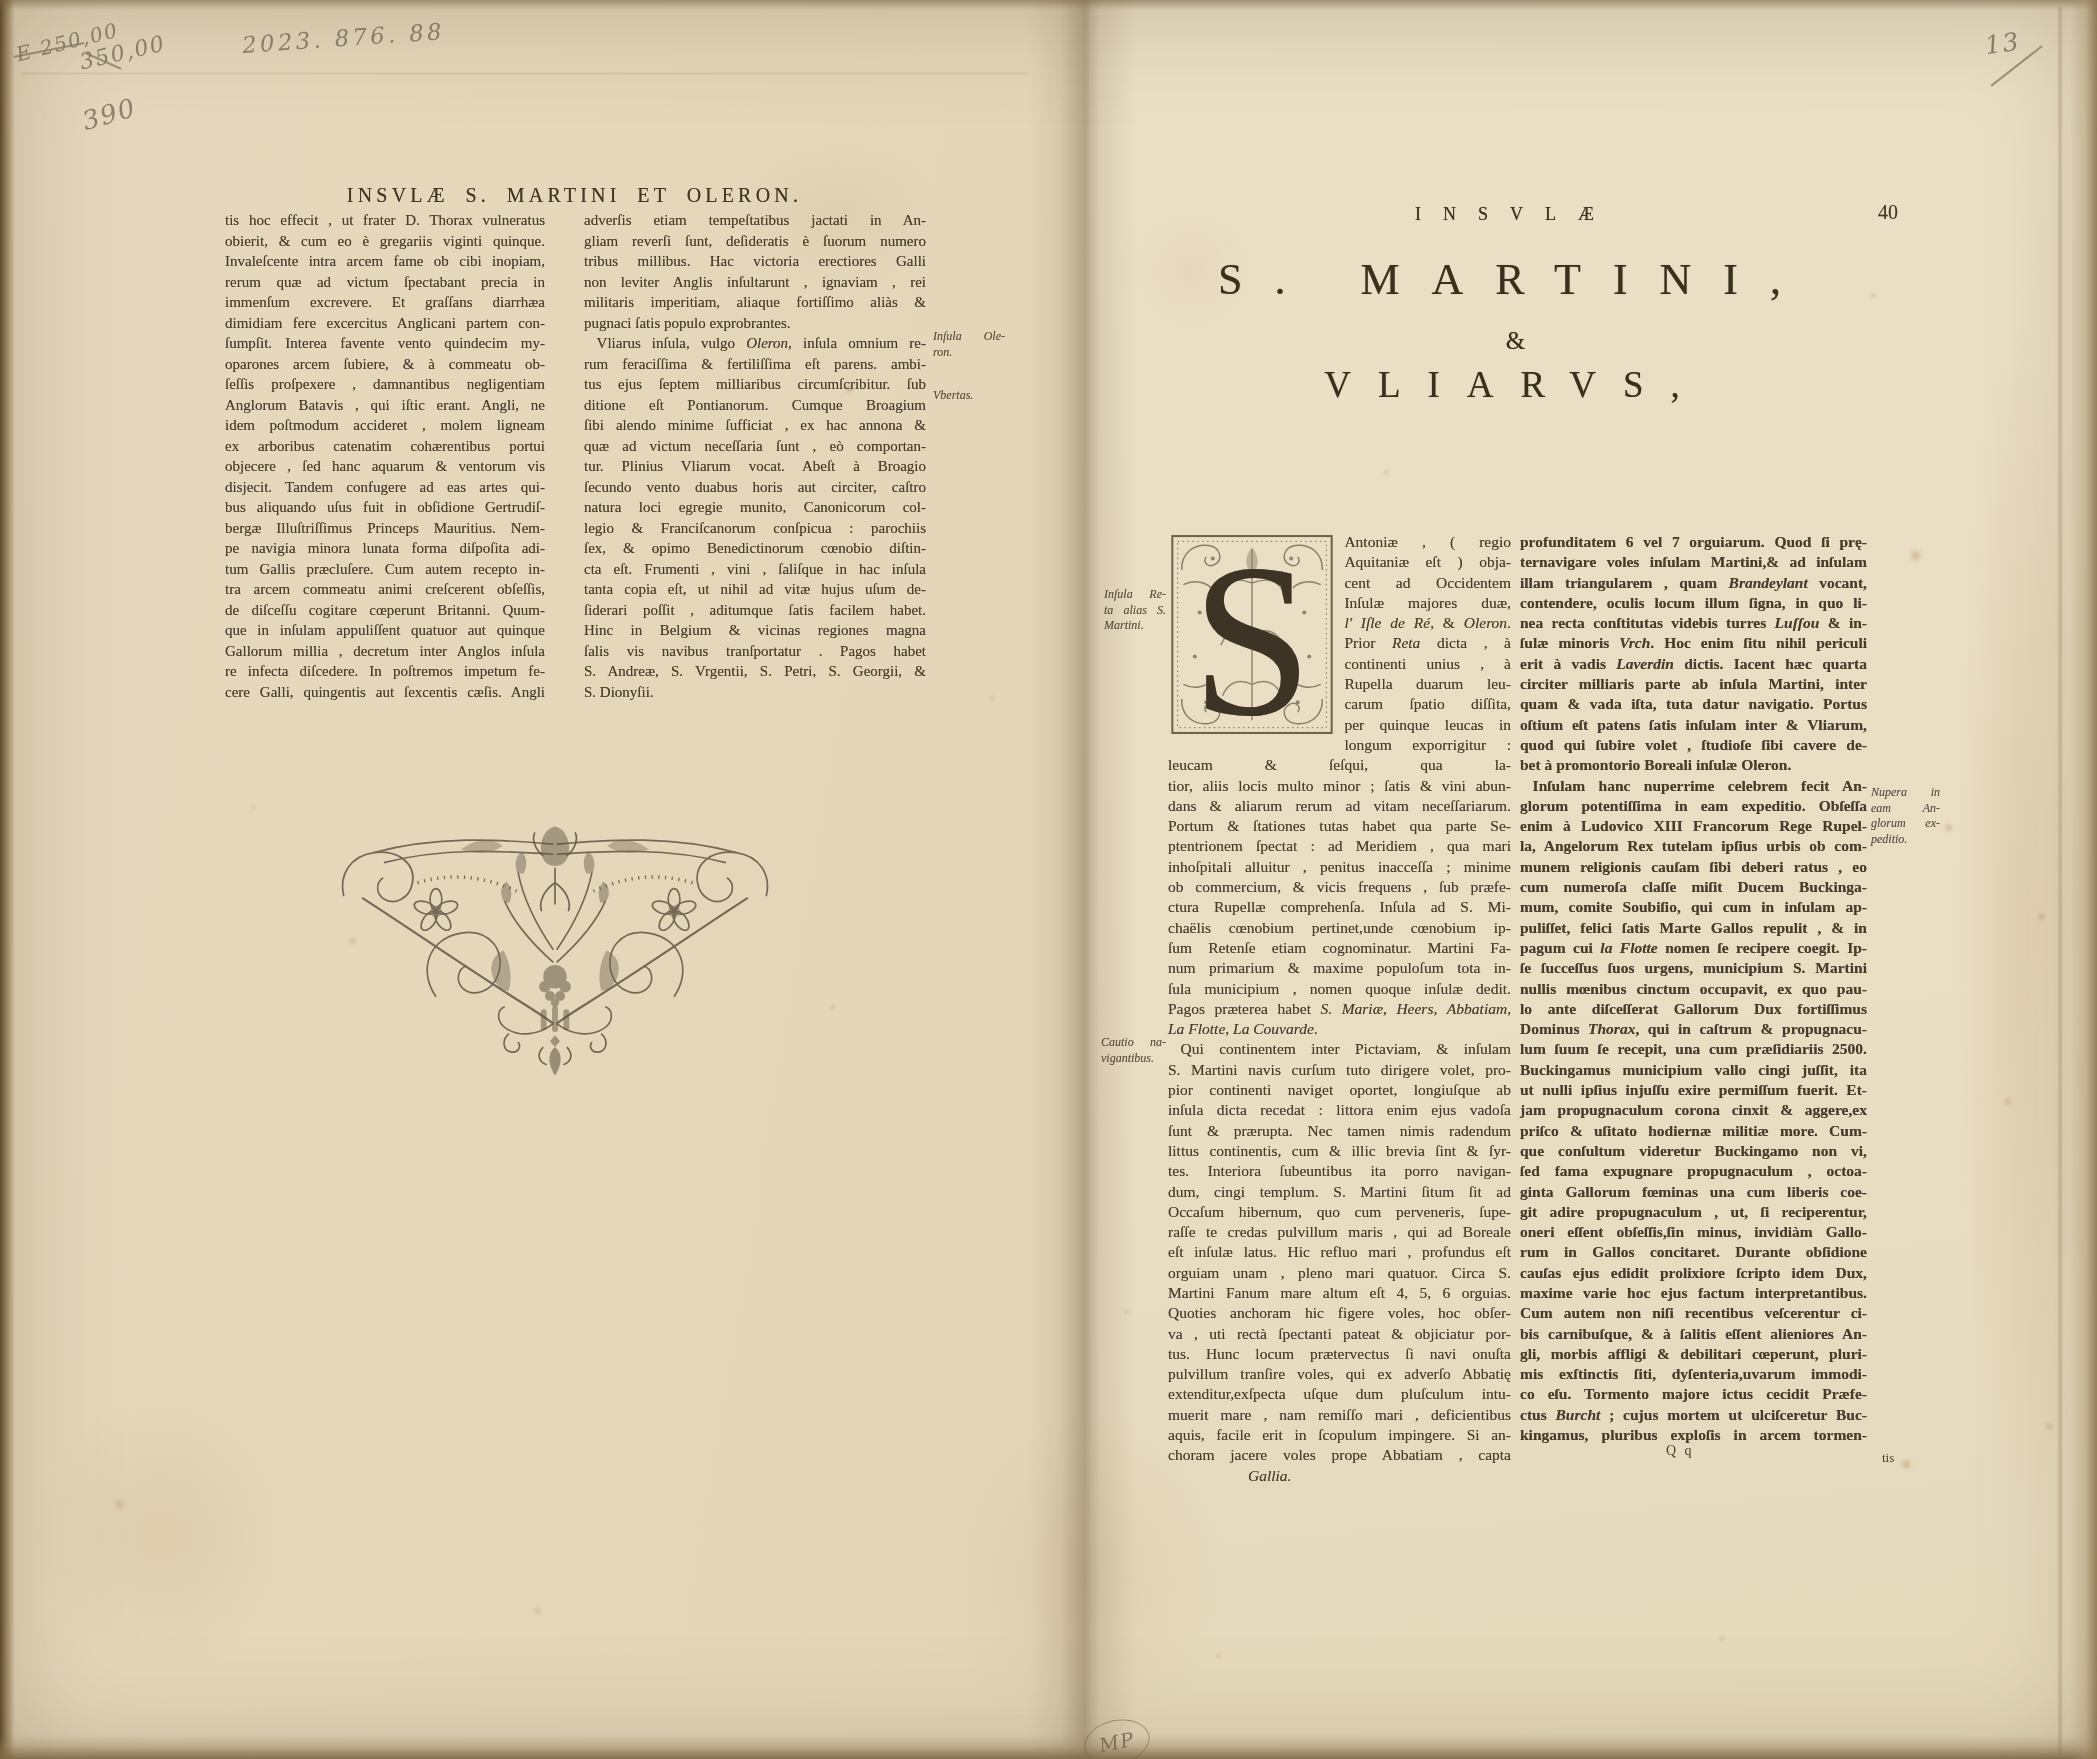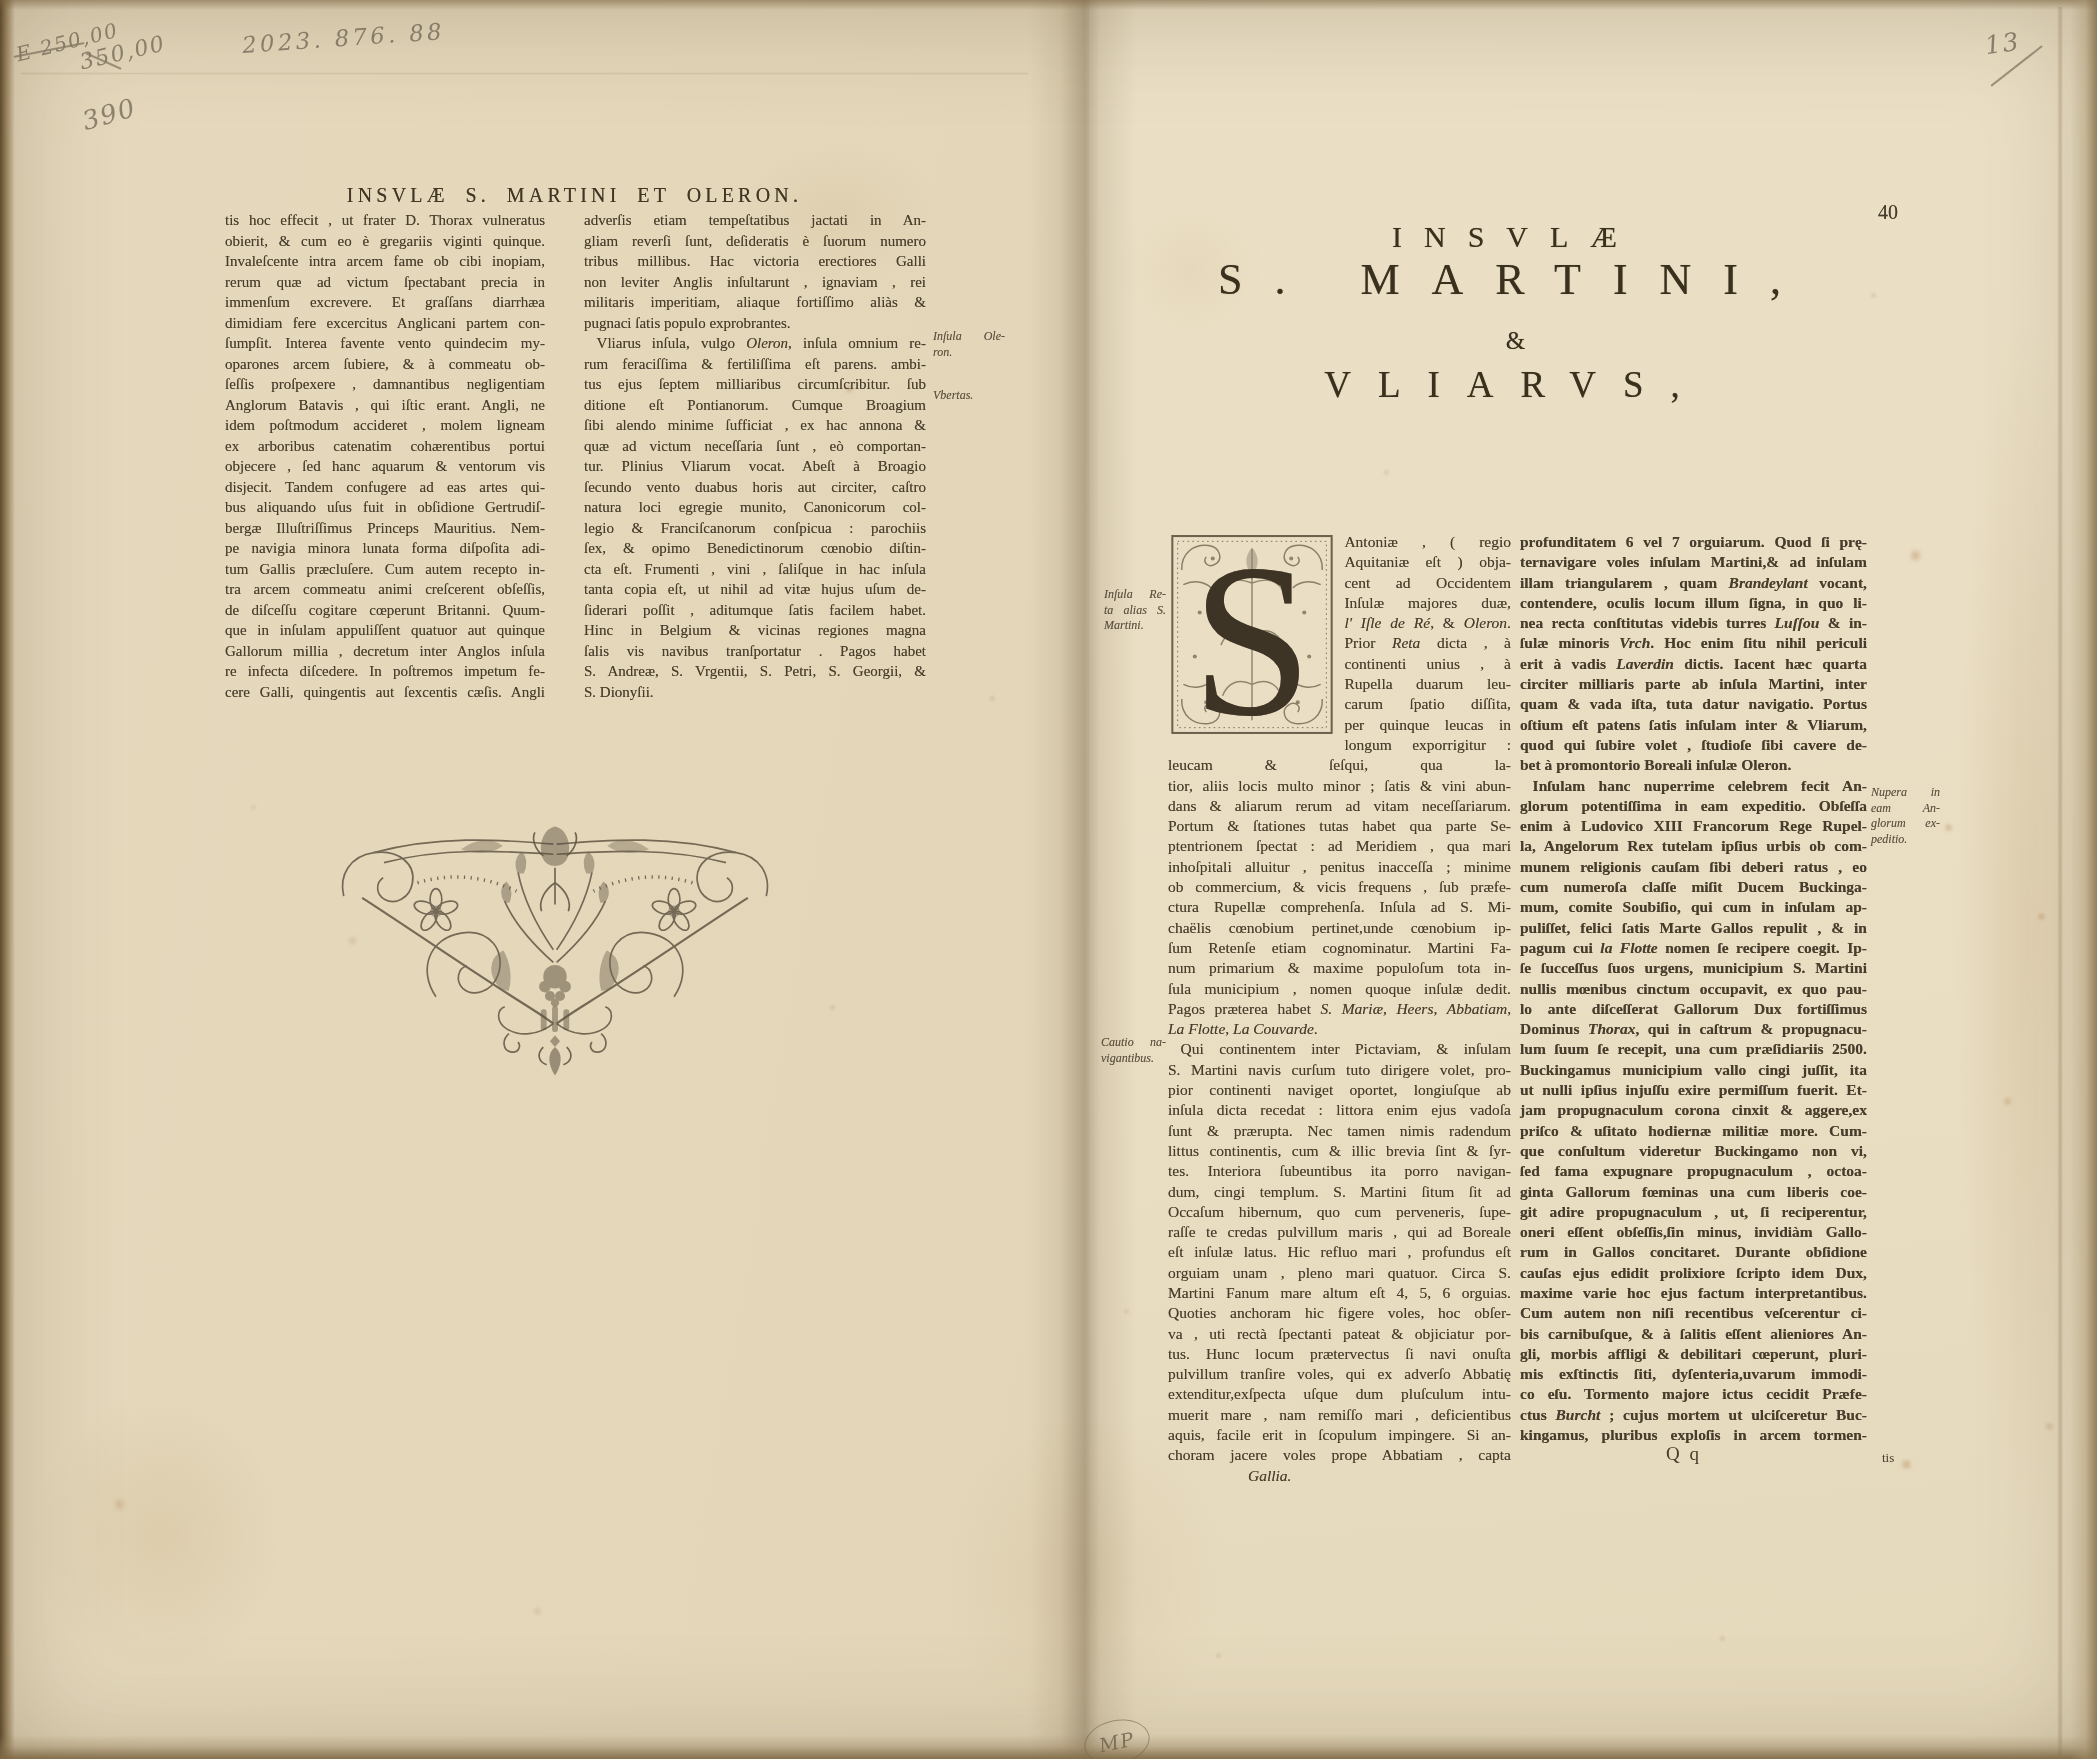--- a/index.html
+++ b/index.html
@@ -62,28 +62,28 @@
   .tl.big-ind{text-indent:80px;text-align-last:left;}
   .mnote{position:absolute;font-style:italic;font-size:12px;line-height:15.5px;color:#5d5140;
     text-shadow:0 0 0.4px rgba(93,81,64,.5);}
   #mnote-oleron{left:933px;top:329px;width:72px;}
   #mnote-vbertas{left:933px;top:388px;width:72px;}
   #mnote-insula-reta{left:1104px;top:587px;width:62px;text-align:left;}
   #mnote-cautio{left:1101px;top:1035px;width:65px;}
   #mnote-nupera{left:1871px;top:785px;width:69px;}
   .page-number{position:absolute;left:1878px;top:201px;font-size:20px;color:#453b2a;text-shadow:0 0 0.6px rgba(69,59,42,.6);}
   .title-line{position:absolute;left:1175px;width:681px;text-align:center;color:#39301e;text-shadow:0 0 0.7px rgba(57,48,30,.6);}
-  #title1{top:220px;font-size:30px;letter-spacing:22px;}
+  #title1{top:204px;font-size:18px;letter-spacing:22px;}
   #title2{top:254px;font-size:44px;letter-spacing:32px;}
   #title3{top:327px;font-size:25px;}
   #title4{top:363px;font-size:37px;letter-spacing:27px;}
   #title5{top:424px;font-size:22.7px;font-style:italic;letter-spacing:2.5px;}
   #title6{top:464px;font-size:28.5px;letter-spacing:6.7px;}
   .dropcap{float:left;width:168px;height:201px;margin:1.7px 8.4px 3.4px 0;}
-  .signature{position:absolute;left:1666px;top:1443px;font-size:19px;letter-spacing:2.5px;color:#473d2c;}
+  .signature{position:absolute;left:1666px;top:1443px;font-size:14px;letter-spacing:2.5px;color:#473d2c;}
   .catchword{position:absolute;left:1882px;top:1450px;font-size:13px;color:#473d2c;}
   
   .pencil{position:absolute;font-style:italic;color:#8d8370;letter-spacing:1.7px;
     font-family:"DejaVu Serif","Liberation Serif",serif;}
   #hw-price1{left:15px;top:30px;font-size:20px;transform:rotate(-14deg);}
   #hw-price2{left:79px;top:40px;font-size:22px;transform:rotate(-13deg);}
   #hw-390{left:82px;top:99px;font-size:26px;transform:rotate(-16deg);}
   #hw-acc{left:242px;top:25px;font-size:22.7px;transform:rotate(-4deg);letter-spacing:3.4px;}
   #hw-folio{left:1985px;top:28.5px;font-size:25px;transform:rotate(-8deg);}
   .pstroke{position:absolute;background:rgba(134,124,104,.75);height:1.7px;border-radius:1.7px;}

